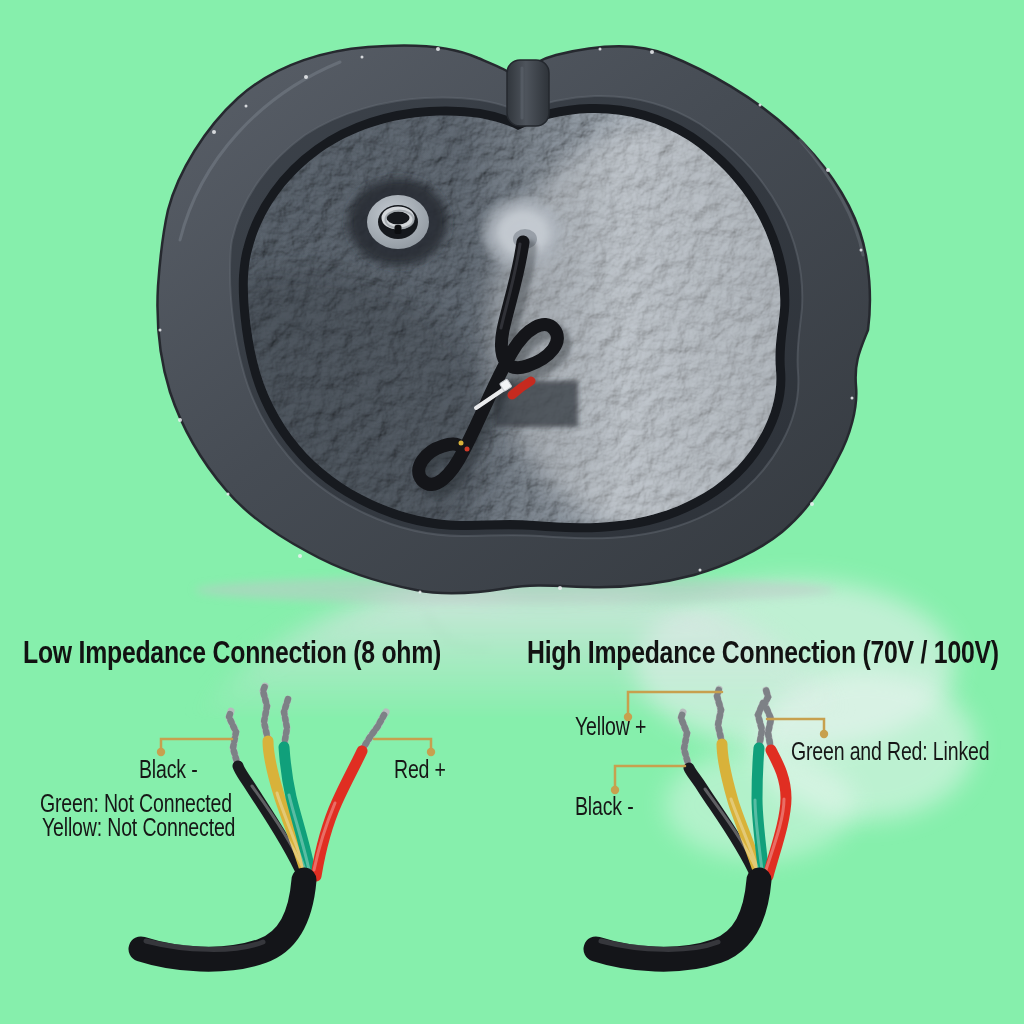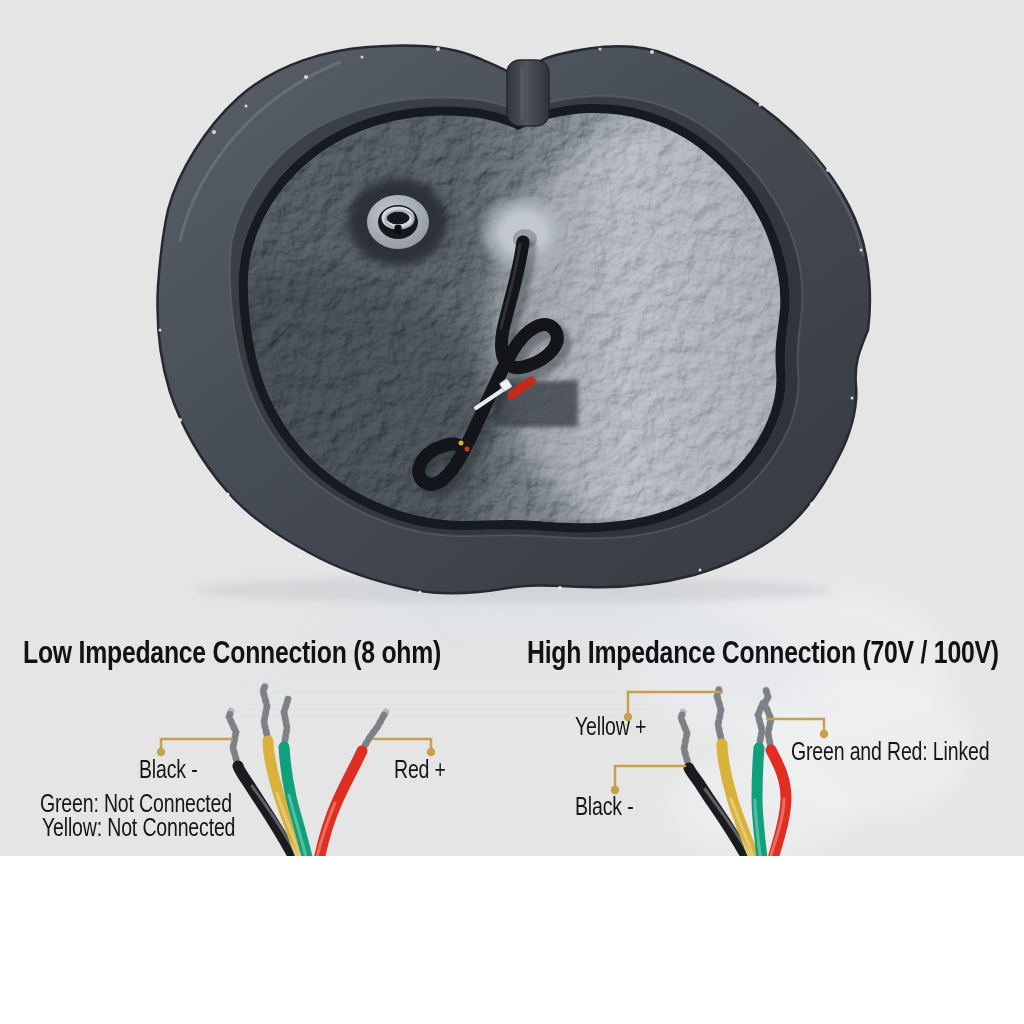--- a/index.html
+++ b/index.html
@@ -1,16 +1,16 @@
 <!DOCTYPE html>
 <html><head>
 <meta charset="utf-8">
 <style>
   html,body{margin:0;padding:0;background:#ffffff;}
-  .stage{position:relative;width:1024px;height:856px;background:#e5e5e5;overflow:hidden;
+  .stage{position:relative;width:1024px;height:1024px;background:#86efac;overflow:hidden;
          font-family:"Liberation Sans","DejaVu Sans",sans-serif;}
   .stage svg.scene{position:absolute;left:0;top:0;}
   .title{position:absolute;font-weight:700;font-size:31px;letter-spacing:-0.3px;color:#121212;
          transform:scaleX(0.80);transform-origin:0 0;white-space:nowrap;}
   .lbl{position:absolute;font-size:25px;font-weight:400;letter-spacing:-0.2px;color:#161616;
        transform:scaleX(0.78);transform-origin:0 0;white-space:nowrap;}
   #t-low{left:23px;top:635px;}
   #t-high{left:527px;top:635px;}
   #lbl-black-l{left:139px;top:755px;}
   #lbl-red-l{left:394px;top:755px;}

